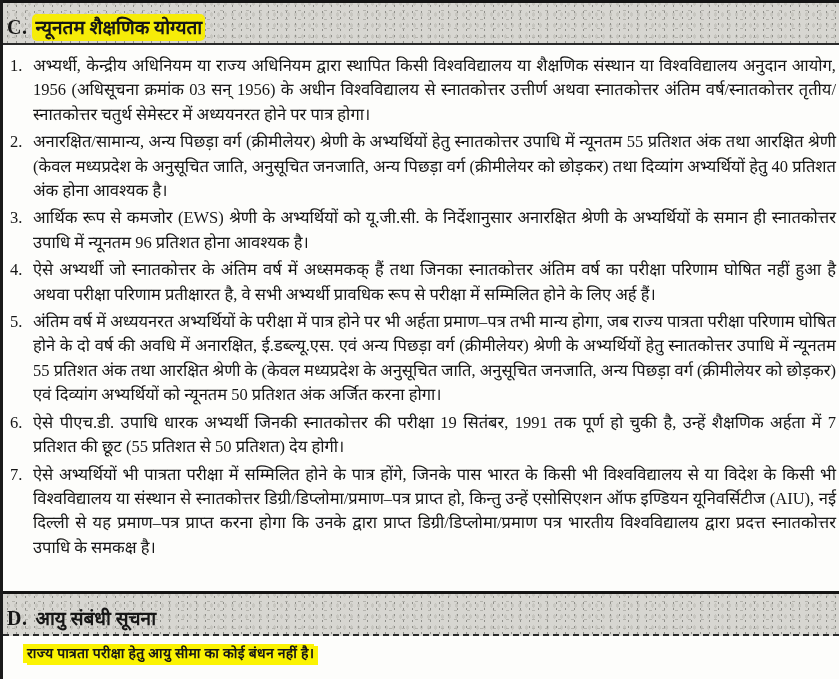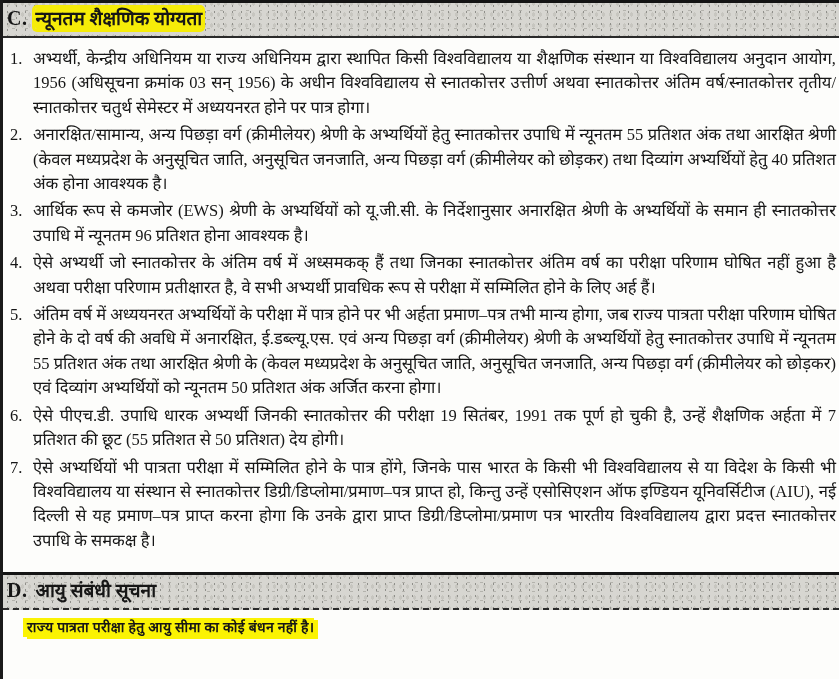--- a/index.html
+++ b/index.html
@@ -24,23 +24,23 @@
     margin-left: 0;
     border-top: 3px solid #141414;
     border-bottom: 2px solid #2a2a2a;
     background-color: #d7d6d1;
     background-image:
       radial-gradient(#8f8f8a 1px, transparent 1.2px),
       radial-gradient(#b3b2ac 1px, transparent 1.2px),
       radial-gradient(#c7c6c0 1.4px, transparent 1.6px);
     background-size: 9px 6px, 13px 9px, 7px 11px;
     background-position: 0 0, 4px 3px, 2px 6px;
-    padding: 5px 6px 3px 4px;
+    padding: 12px 6px 3px 4px;
     height: 25px;
-    line-height: 20px;
+    line-height: 25px;
     white-space: nowrap;
   }
   .bar.d-bar { border-bottom-style: dashed; }
   .bar .sec-label {
     font-weight: bold;
     font-size: 20px;
     letter-spacing: 0.5px;
     padding-right: 4px;
   }
   .bar .sec-title {
@@ -65,21 +65,21 @@
   }
   .item .num {
     flex: 0 0 23px;
     text-align: left;
   }
   .item .txt {
     flex: 1 1 auto;
     text-align: justify;
   }
   
-  .d-bar-wrap { margin-top: 19px; }
+  .d-bar-wrap { margin-top: 31px; }
   .d-note {
     margin: 5px 0 0 24px;
     font-size: 14px;
     line-height: 25px;
   }
   .d-note .hl-note {
     background: #fbf303;
     box-shadow: 2px 2px 0 2px #fbf303, -2px 0 0 2px #fbf303;
     font-weight: bold;
     letter-spacing: 0.3px;

